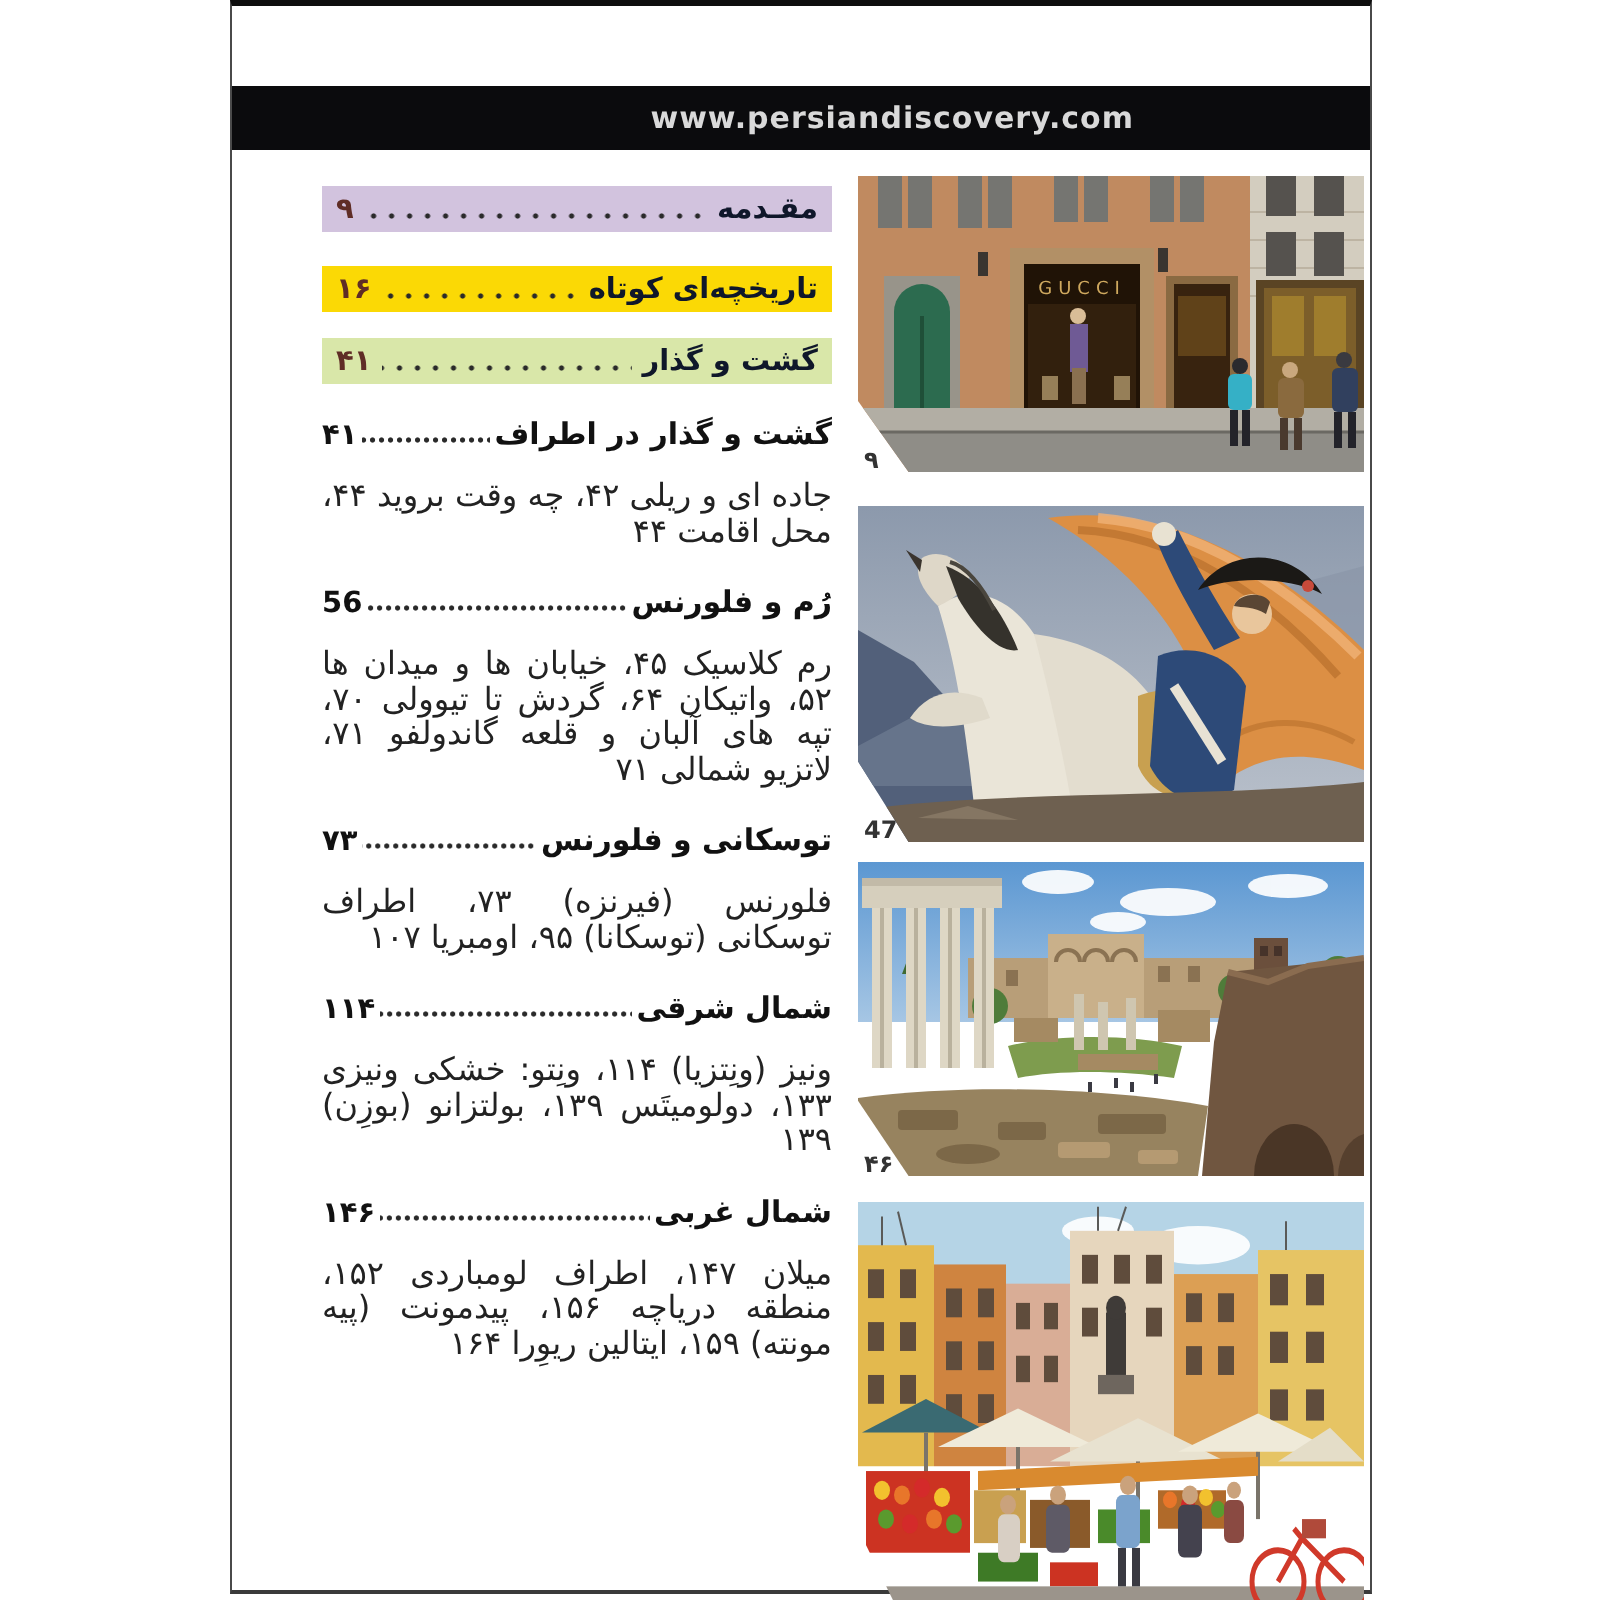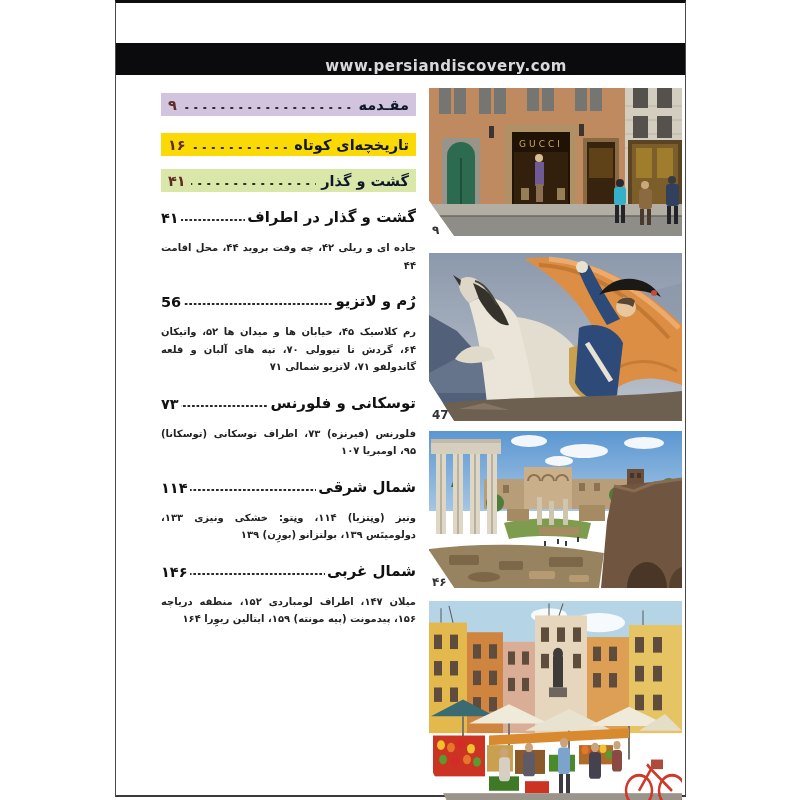--- a/index.html
+++ b/index.html
@@ -6,21 +6,21 @@
   body{width:800px;height:800px;position:relative;font-family:"DejaVu Sans",sans-serif;}
   .page{
     position:absolute;left:115px;top:0;width:571px;height:797px;
     background:#ffffff;box-sizing:border-box;
     border-left:1px solid #4a4a4a;border-right:1px solid #4a4a4a;
     border-bottom:2px solid #3a3a3a;border-top:3px solid #0e0e0e;
   }
   
   .header-bar{
     position:absolute;top:40px;left:0;right:0;height:32px;background:#0b0b0d;
-    display:flex;align-items:flex-end;justify-content:flex-end;box-sizing:border-box;
+    display:flex;align-items:center;justify-content:flex-end;box-sizing:border-box;
     padding-right:118px;
   }
   .site-url{color:#d9d9d9;font-size:15px;font-weight:bold;letter-spacing:.5px;}
   
   .toc{position:absolute;top:90px;left:45px;width:255px;direction:rtl;color:#1a1a1a;}
   .hl-row{
     display:flex;align-items:center;height:23px;padding:0 7px;box-sizing:border-box;
   }
   .hl-row.r1{margin-bottom:17px;}
   .hl-row.r2{margin-bottom:13px;}
@@ -30,22 +30,22 @@
   .leader{
     flex:1;height:4px;align-self:flex-end;margin:0 5px 6px 5px;
     background-image:radial-gradient(circle,#2a2a2a 1.1px,transparent 1.5px);
     background-size:9px 4px;background-repeat:repeat-x;background-position:center bottom;
   }
   .sec-row{display:flex;align-items:flex-end;margin-bottom:13px;}
   .sec-title{font-size:15px;font-weight:bold;color:#111;white-space:nowrap;}
   .sec-num{font-size:14.5px;font-weight:bold;color:#111;}
   .sec-row .leader{background-size:4.5px 4px;margin:0 2px 4px 2px;}
   .sec-desc{
-    font-size:10px;line-height:17.5px;margin:0 0 18px 0;
-    text-align:justify;color:#222;font-weight:bold;
+    font-size:16px;line-height:17.5px;margin:0 0 18px 0;
+    text-align:justify;color:#222;
   }
   
   .photo{position:absolute;left:313px;width:253px;margin:0;padding:0;}
   .photo svg{display:block;width:100%;height:100%;
     clip-path:polygon(0 0,100% 0,100% 100%,10% 100%,0 76%);}
   .photo-label{
     position:absolute;left:3px;bottom:-1px;font-size:12px;font-weight:bold;color:#333;
   }
   .p1{top:85px;height:148px;}
   .p2{top:250px;height:168px;}
@@ -85,21 +85,21 @@
       <div class="sec-row">
         <span class="sec-title">گشت و گذار در اطراف</span>
         <span class="leader"></span>
         <span class="sec-num">۴۱</span>
       </div>
       <p class="sec-desc">جاده ای و ریلی ۴۲، چه وقت بروید ۴۴، محل اقامت ۴۴</p>
     </div>
 
     <div>
       <div class="sec-row">
-        <span class="sec-title">رُم و لاتزیو</span>
+        <span class="sec-title">رُم و فلورنس</span>
         <span class="leader"></span>
         <span class="sec-num">56</span>
       </div>
       <p class="sec-desc">رم کلاسیک ۴۵، خیابان ها و میدان ها ۵۲، واتیکان ۶۴، گردش تا تیوولی ۷۰، تپه های آلبان و قلعه گاندولفو ۷۱، لاتزیو شمالی ۷۱</p>
     </div>
 
     <div>
       <div class="sec-row">
         <span class="sec-title">توسکانی و فلورنس</span>
         <span class="leader"></span>

